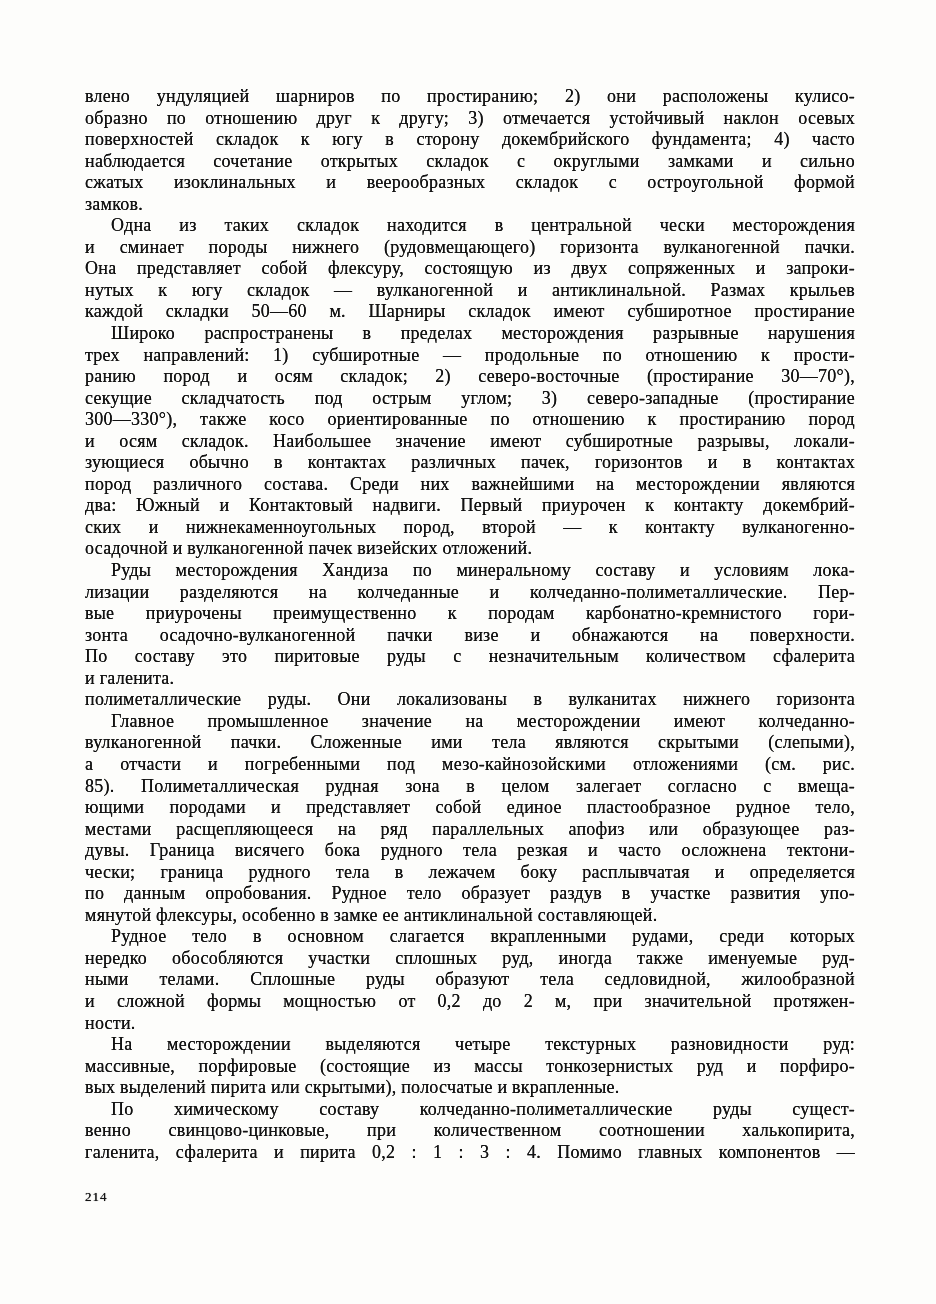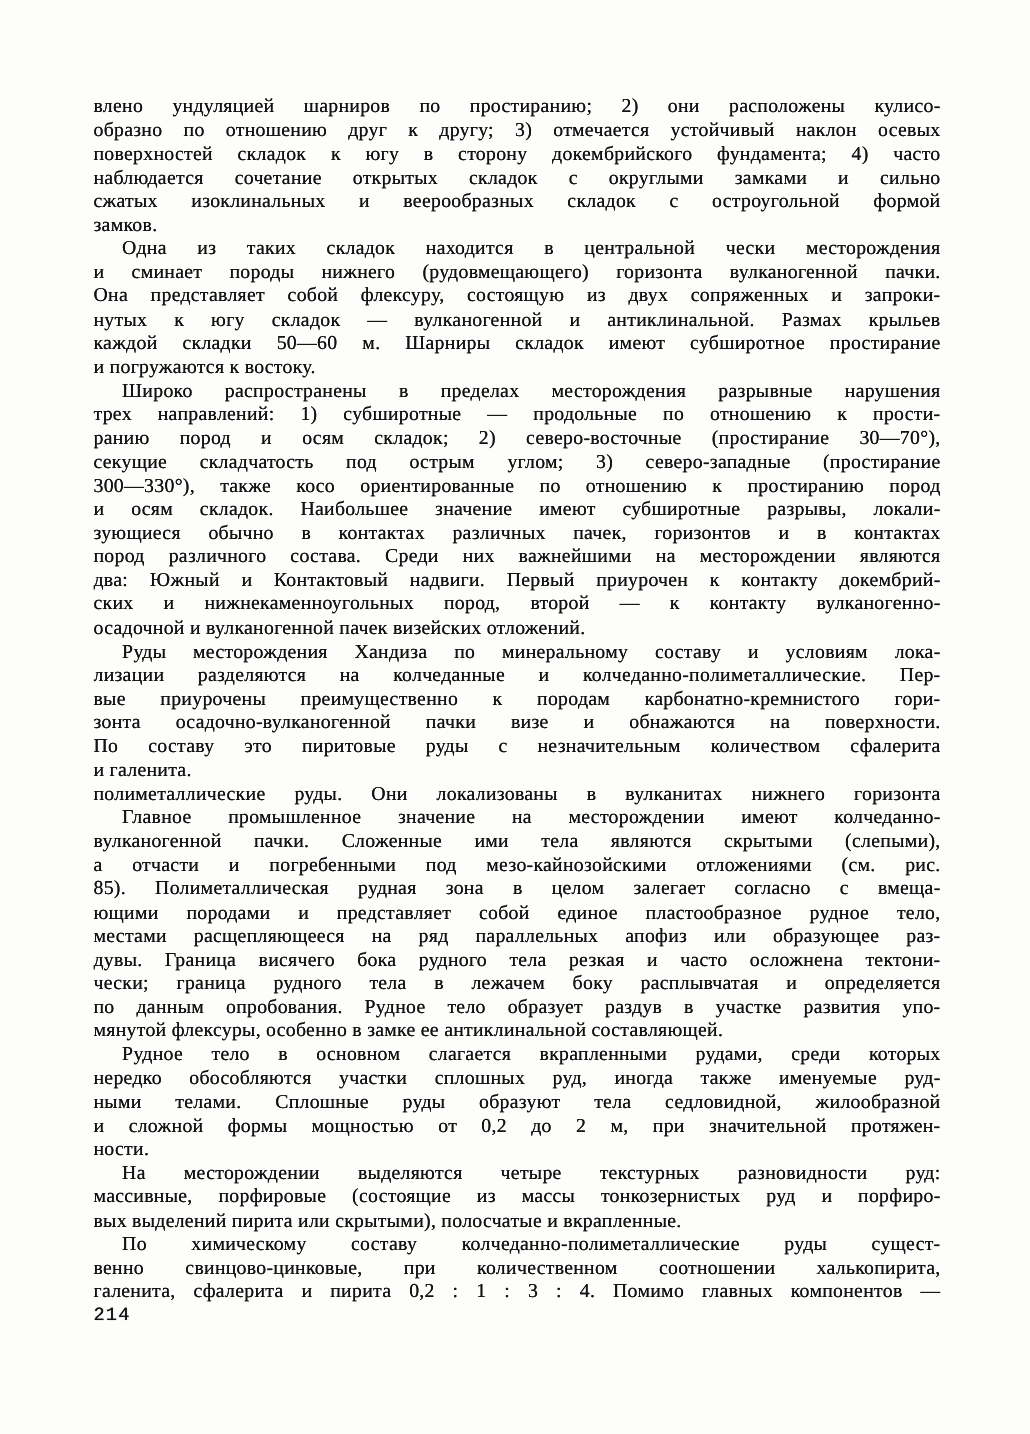--- a/index.html
+++ b/index.html
@@ -45,25 +45,24 @@
   .line.indent {
     text-indent: 26px;
   }
   .line.para-end {
     text-align-last: left;
   }
   .page-number {
     position: absolute;
     left: 85px;
     top: 1186px;
-    font-size: 17px;
+    font-size: 13px;
     line-height: 22px;
     letter-spacing: 1px;
     text-shadow: 0 0 0.7px currentColor;
-    font-family: Liberation Mono, monospace;
   }
 </style>
 </head>
 <body>
 
 <div class="scan-page">
   <div class="text-block" id="text-block">
       <div class="paragraph">
         <div class="line">влено ундуляцией шарниров по простиранию; 2) они расположены кулисо-</div>
         <div class="line">образно по отношению друг к другу; 3) отмечается устойчивый наклон осевых</div>
@@ -71,21 +70,20 @@
         <div class="line">наблюдается сочетание открытых складок с округлыми замками и сильно</div>
         <div class="line">сжатых изоклинальных и веерообразных складок с остроугольной формой</div>
         <div class="line para-end">замков.</div>
       </div>
       <div class="paragraph">
         <div class="line indent">Одна из таких складок находится в центральной чески месторождения</div>
         <div class="line">и сминает породы нижнего (рудовмещающего) горизонта вулканогенной пачки.</div>
         <div class="line">Она представляет собой флексуру, состоящую из двух сопряженных и запроки-</div>
         <div class="line">нутых к югу складок — вулканогенной и антиклинальной. Размах крыльев</div>
         <div class="line">каждой складки 50—60 м. Шарниры складок имеют субширотное простирание</div>
-        <div class="line para-end">и погружаются к востоку.</div>
       </div>
       <div class="paragraph">
         <div class="line indent">Широко распространены в пределах месторождения разрывные нарушения</div>
         <div class="line">трех направлений: 1) субширотные — продольные по отношению к прости-</div>
         <div class="line">ранию пород и осям складок; 2) северо-восточные (простирание 30—70°),</div>
         <div class="line">секущие складчатость под острым углом; 3) северо-западные (простирание</div>
         <div class="line">300—330°), также косо ориентированные по отношению к простиранию пород</div>
         <div class="line">и осям складок. Наибольшее значение имеют субширотные разрывы, локали-</div>
         <div class="line">зующиеся обычно в контактах различных пачек, горизонтов и в контактах</div>
         <div class="line">пород различного состава. Среди них важнейшими на месторождении являются</div>

